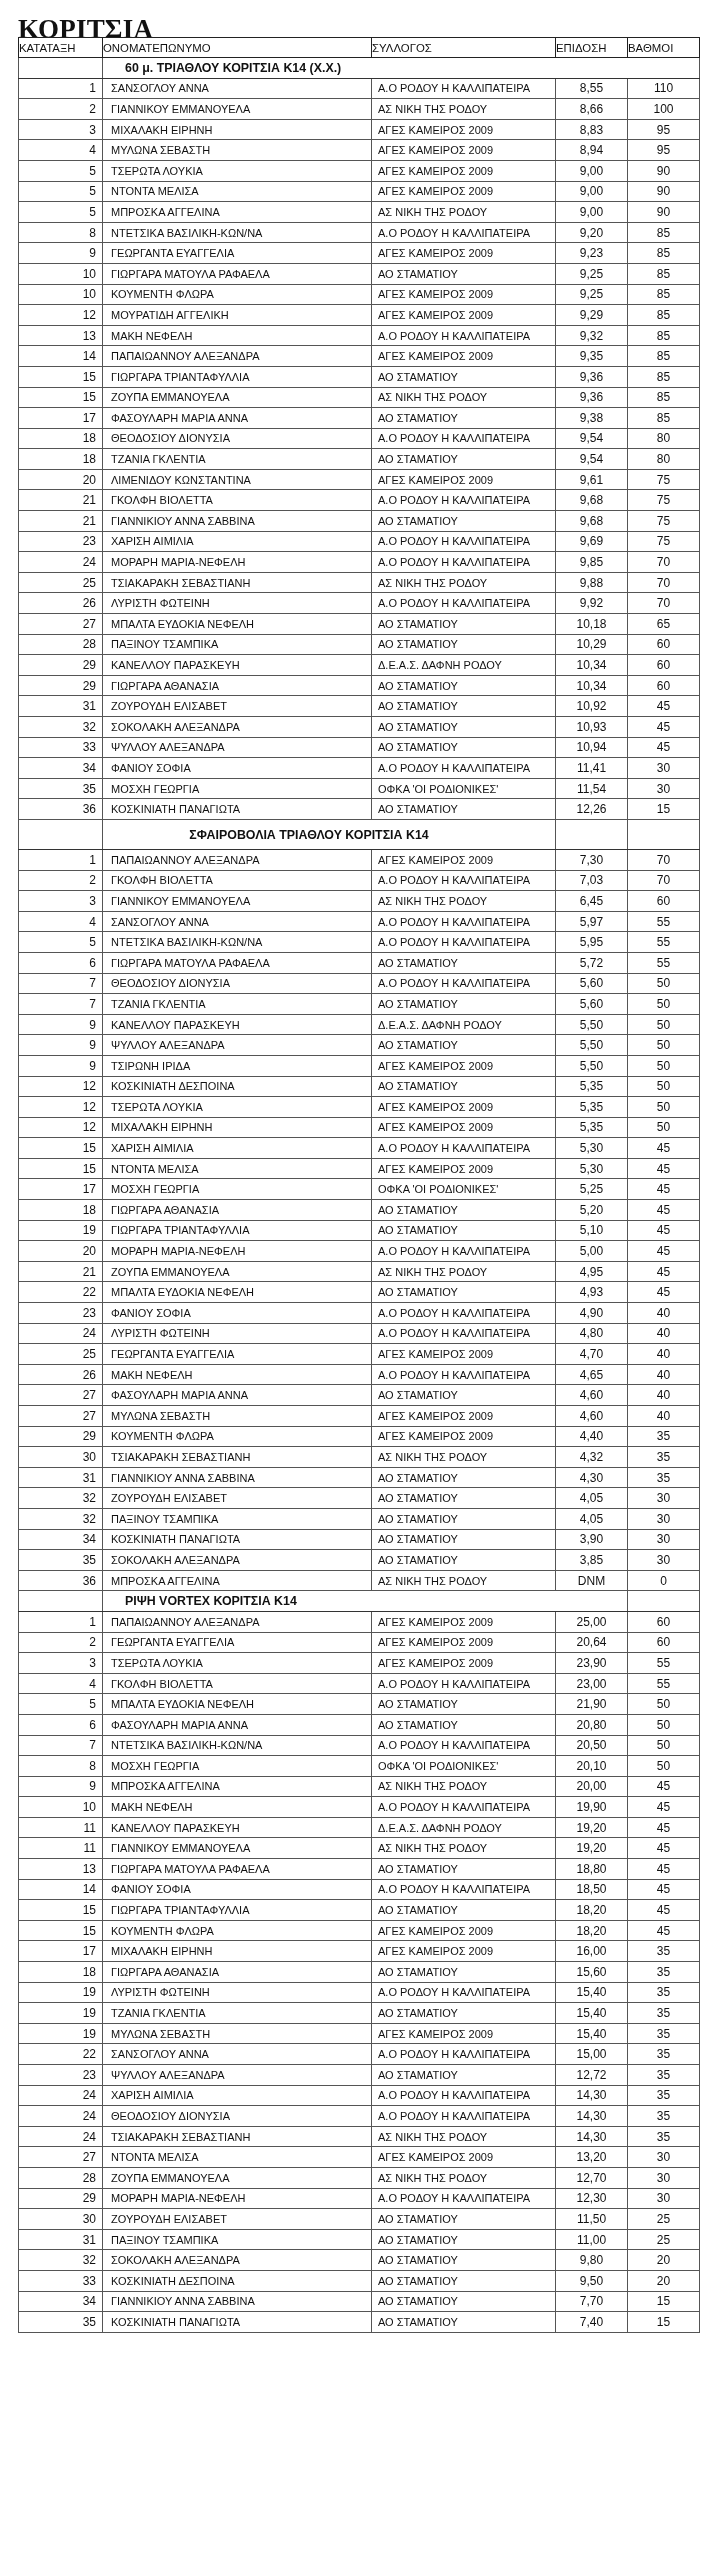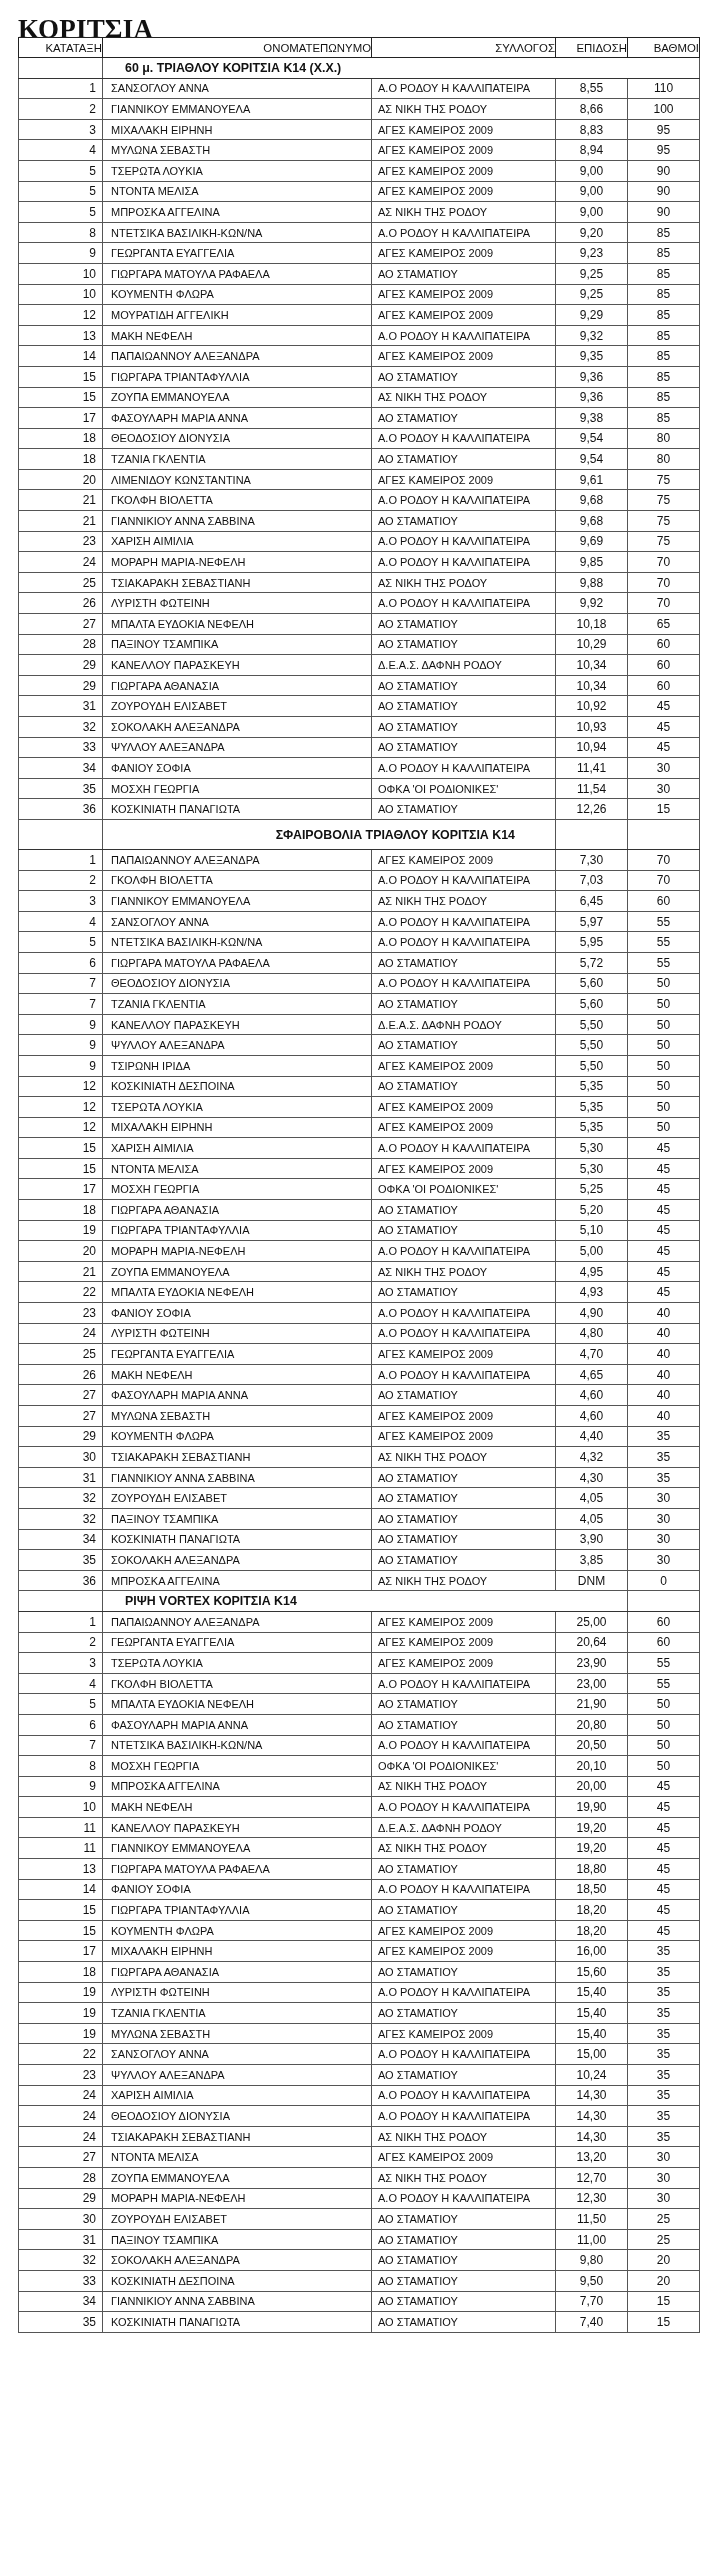--- a/index.html
+++ b/index.html
@@ -7,31 +7,31 @@
          font-family: "Liberation Sans", "DejaVu Sans", sans-serif; color: #111; }
   .page-title { position: absolute; left: 18px; top: 14px; margin: 0;
                 font-family: "Liberation Serif", "DejaVu Serif", serif;
                 font-weight: bold; font-size: 27px; letter-spacing: 0.2px; }
   table.results { position: absolute; left: 18px; top: 37px; width: 682px;
                   border-collapse: collapse; table-layout: fixed;
                   font-family: "Liberation Sans Narrow", "Liberation Sans", sans-serif; }
   col.c-rank { width: 84px; } col.c-name { width: 269px; } col.c-club { width: 184px; }
   col.c-perf { width: 72px; } col.c-pts { width: 72px; }
   .results th { height: 19px; border: 1.6px solid #222; font-weight: normal;
-                font-size: 11.4px; text-align: right; padding: 0; }
+                font-size: 11.4px; text-align: left; padding: 0; }
   .results td { height: 19.6px; border: 1px solid #555; padding: 0; font-size: 11px;
                 white-space: nowrap; overflow: hidden; }
   .results td.rank { text-align: right; padding-right: 6px; font-size: 12px; }
   .results td.name { padding-left: 8px; transform-origin: left; }
   .results td.club { padding-left: 6px; }
   .results td.perf, .results td.pts { text-align: center; font-size: 12px; }
   tr.section td { border-top: none; border-bottom: 1.4px solid #333; font-weight: bold;
                   font-size: 12.4px; margin-top: 24px; }
   tr.section td.sec-title { padding-left: 22px; }
-  tr.section.two-line td.sec-title { white-space: normal; text-align: right;
+  tr.section.two-line td.sec-title { white-space: normal; text-align: center;
                                      padding: 4px 40px 3px 0; line-height: 22px; }
 </style>
 </head>
 <body>
 
 <h1 class="page-title">ΚΟΡΙΤΣΙΑ</h1>
 
 <table class="results">
   <colgroup>
     <col class="c-rank">
@@ -722,21 +722,21 @@
         <td class="rank">22</td>
         <td class="name">ΣΑΝΣΟΓΛΟΥ ΑΝΝΑ</td>
         <td class="club">Α.Ο ΡΟΔΟΥ Η ΚΑΛΛΙΠΑΤΕΙΡΑ</td>
         <td class="perf">15,00</td>
         <td class="pts">35</td>
       </tr>
       <tr>
         <td class="rank">23</td>
         <td class="name">ΨΥΛΛΟΥ ΑΛΕΞΑΝΔΡΑ</td>
         <td class="club">ΑΟ ΣΤΑΜΑΤΙΟΥ</td>
-        <td class="perf">10,24</td>
+        <td class="perf">12,72</td>
         <td class="pts">35</td>
       </tr>
       <tr>
         <td class="rank">24</td>
         <td class="name">ΧΑΡΙΣΗ ΑΙΜΙΛΙΑ</td>
         <td class="club">Α.Ο ΡΟΔΟΥ Η ΚΑΛΛΙΠΑΤΕΙΡΑ</td>
         <td class="perf">14,30</td>
         <td class="pts">35</td>
       </tr>
       <tr>

